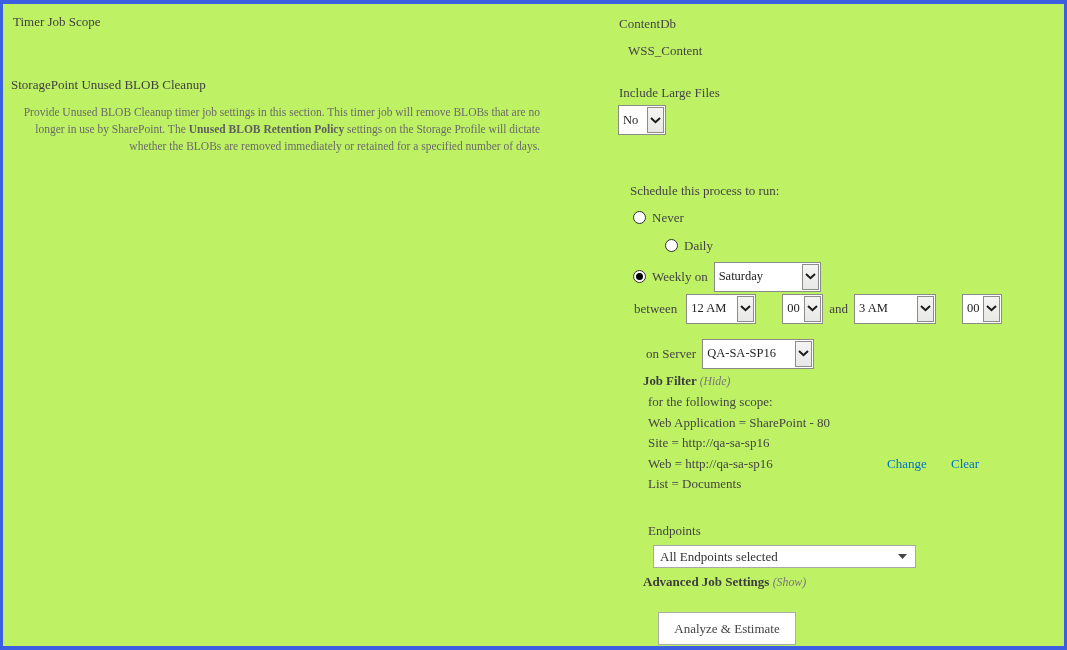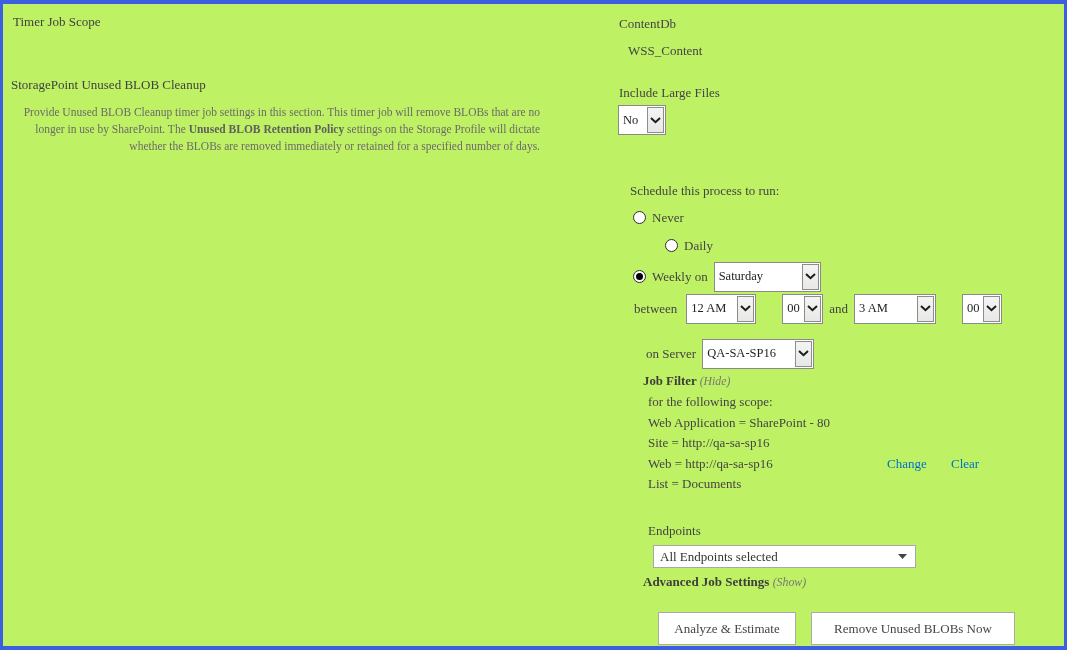--- a/index.html
+++ b/index.html
@@ -196,15 +196,14 @@
         </svg>
     </span>
   </div>
 
   <div class="abs boldlbl" style="left:640px;top:570px;font-size:13px;">
     <span>Advanced Job Settings</span>
     <span class="toggle"> (Show)</span>
   </div>
 
   <button class="abs btn" style="left:655px;top:608px;width:138px;height:33px;">Analyze &amp; Estimate</button>
-  <button class="abs btn" style="left:808px;top:608px;width:204px;height:33px;">Remove Unused BLOBs Now</button>
 
 </div>
 
 </body></html>

